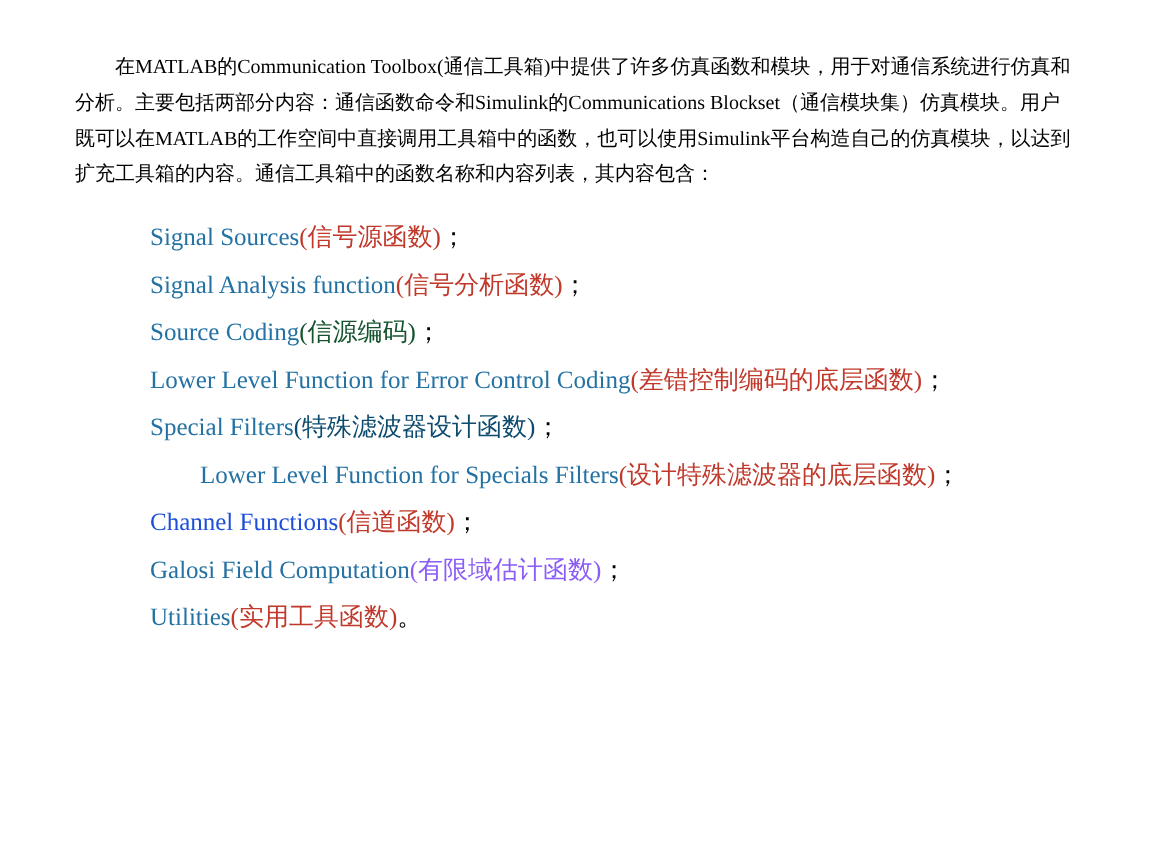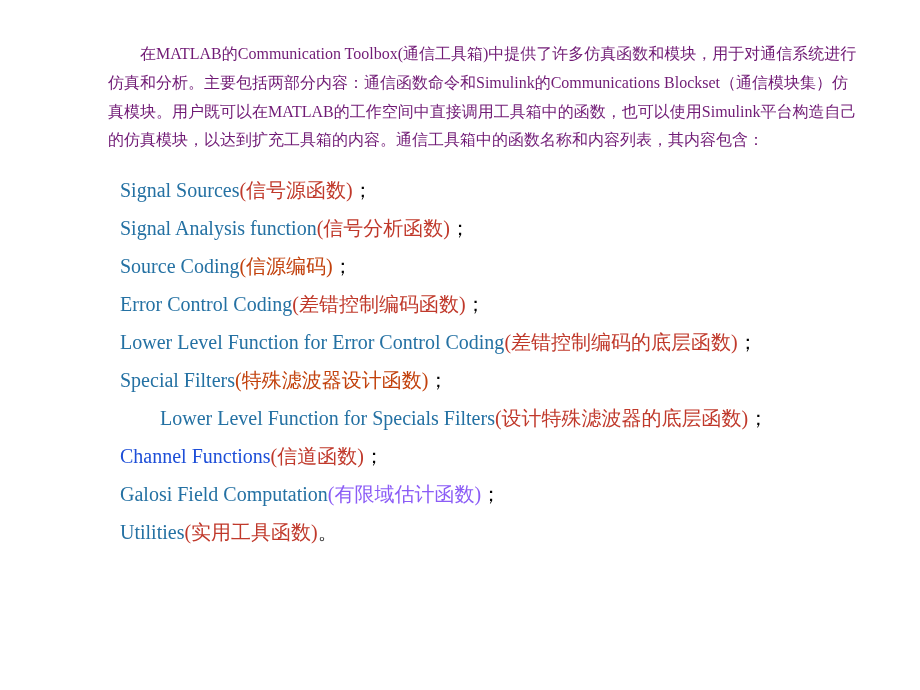--- a/index.html
+++ b/index.html
@@ -14,24 +14,23 @@
       background-color: #ffffff;
       font-family: "SimSun", "宋体", serif;
       font-size: 16px;
       color: #000000;
       padding: 40px 60px 40px 60px;
     }
 
     .main-paragraph {
       text-indent: 2em;
       line-height: 1.8;
-      color: #701a75;
+      color: #000000;
       margin-bottom: 16px;
       font-size: 16px;
-      margin-left: 48px;
     }
 
     .list-container {
       padding-left: 60px;
       margin-top: 4px;
     }
 
     .list-item {
       line-height: 1.9;
       color: #1a5276;
@@ -43,21 +42,20 @@
     }
   </style>
 </head>
 <body>
 
 <p class="main-paragraph">在MATLAB的Communication Toolbox(通信工具箱)中提供了许多仿真函数和模块，用于对通信系统进行仿真和分析。主要包括两部分内容：通信函数命令和Simulink的Communications Blockset（通信模块集）仿真模块。用户既可以在MATLAB的工作空间中直接调用工具箱中的函数，也可以使用Simulink平台构造自己的仿真模块，以达到扩充工具箱的内容。通信工具箱中的函数名称和内容列表，其内容包含：</p>
 
 <div class="list-container">
 <div class="list-item"><span style="color: rgb(36, 113, 163);">Signal Sources</span><span class="cn-text" style="color: rgb(192, 57, 43);">(信号源函数)</span><span style="color: rgb(0, 0, 0);">；</span></div>
     <div class="list-item"><span style="color: rgb(36, 113, 163);">Signal Analysis function</span><span class="cn-text" style="color: rgb(192, 57, 43);">(信号分析函数)</span><span style="color: rgb(0, 0, 0);">；</span></div>
-    <div class="list-item"><span style="color: rgb(36, 113, 163);">Source Coding</span><span class="cn-text" style="color: #c2410c;">(信源编码)</span><span style="color: rgb(0, 0, 0);">；</span></div>
-    <div class="list-item"><span style="color: rgb(36, 113, 163);">Error Control Coding</span><span class="cn-text" style="color: rgb(192, 57, 43);">(差错控制编码函数)</span><span style="color: rgb(0, 0, 0);">；</span></div>
+    <div class="list-item"><span style="color: rgb(36, 113, 163);">Source Coding</span><span class="cn-text" style="color: #14532d;">(信源编码)</span><span style="color: rgb(0, 0, 0);">；</span></div>
     <div class="list-item"><span style="color: rgb(36, 113, 163);">Lower Level Function for Error Control Coding</span><span class="cn-text" style="color: rgb(192, 57, 43);">(差错控制编码的底层函数)</span><span style="color: rgb(0, 0, 0);">；</span></div>
-    <div class="list-item"><span style="color: rgb(36, 113, 163);">Special Filters</span><span class="cn-text" style="color: #c2410c;">(特殊滤波器设计函数)</span><span style="color: rgb(0, 0, 0);">；</span></div>
+    <div class="list-item"><span style="color: rgb(36, 113, 163);">Special Filters</span><span class="cn-text" style="color: #0c4a6e;">(特殊滤波器设计函数)</span><span style="color: rgb(0, 0, 0);">；</span></div>
     <div class="list-item"><span style="color: rgb(36, 113, 163); margin-left: 40px;">Lower Level Function for Specials Filters</span><span class="cn-text" style="color: rgb(192, 57, 43);">(设计特殊滤波器的底层函数)</span><span style="color: rgb(0, 0, 0);">；</span></div>
     <div class="list-item"><span style="color: #1d4ed8;">Channel Functions</span><span class="cn-text" style="color: rgb(192, 57, 43);">(信道函数)</span><span style="color: rgb(0, 0, 0);">；</span></div>
     <div class="list-item"><span style="color: rgb(36, 113, 163);">Galosi Field Computation</span><span class="cn-text" style="color: #8b5cf6;">(有限域估计函数)</span><span style="color: rgb(0, 0, 0);">；</span></div>
     <div class="list-item"><span style="color: rgb(36, 113, 163);">Utilities</span><span class="cn-text" style="color: rgb(192, 57, 43);">(实用工具函数)</span><span style="color: rgb(0, 0, 0);">。</span></div>
   </div>
 
 </body></html>

